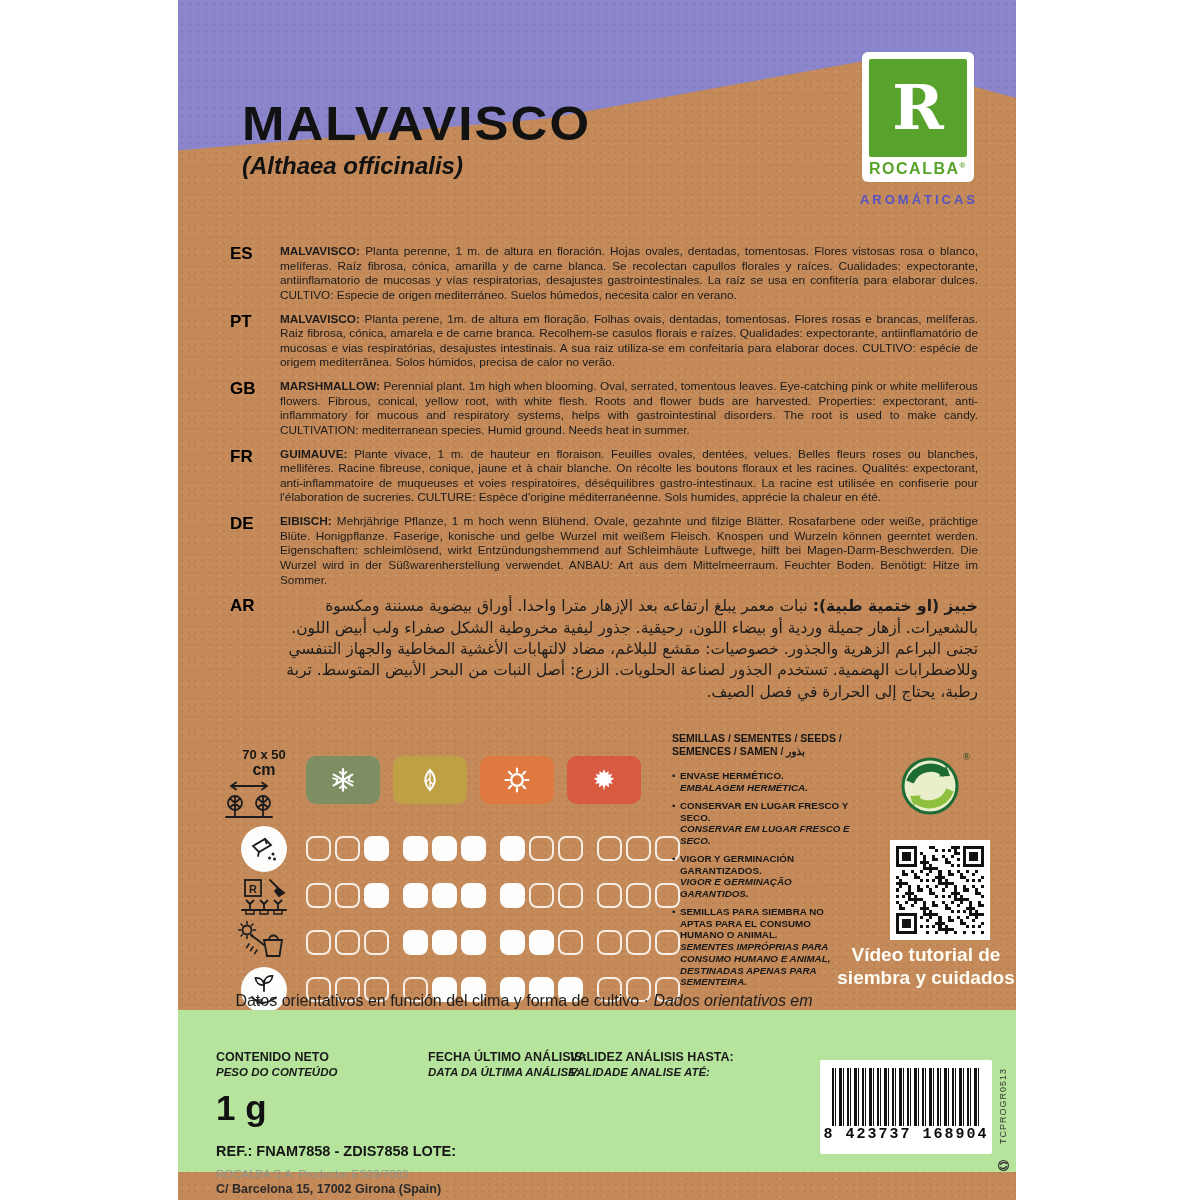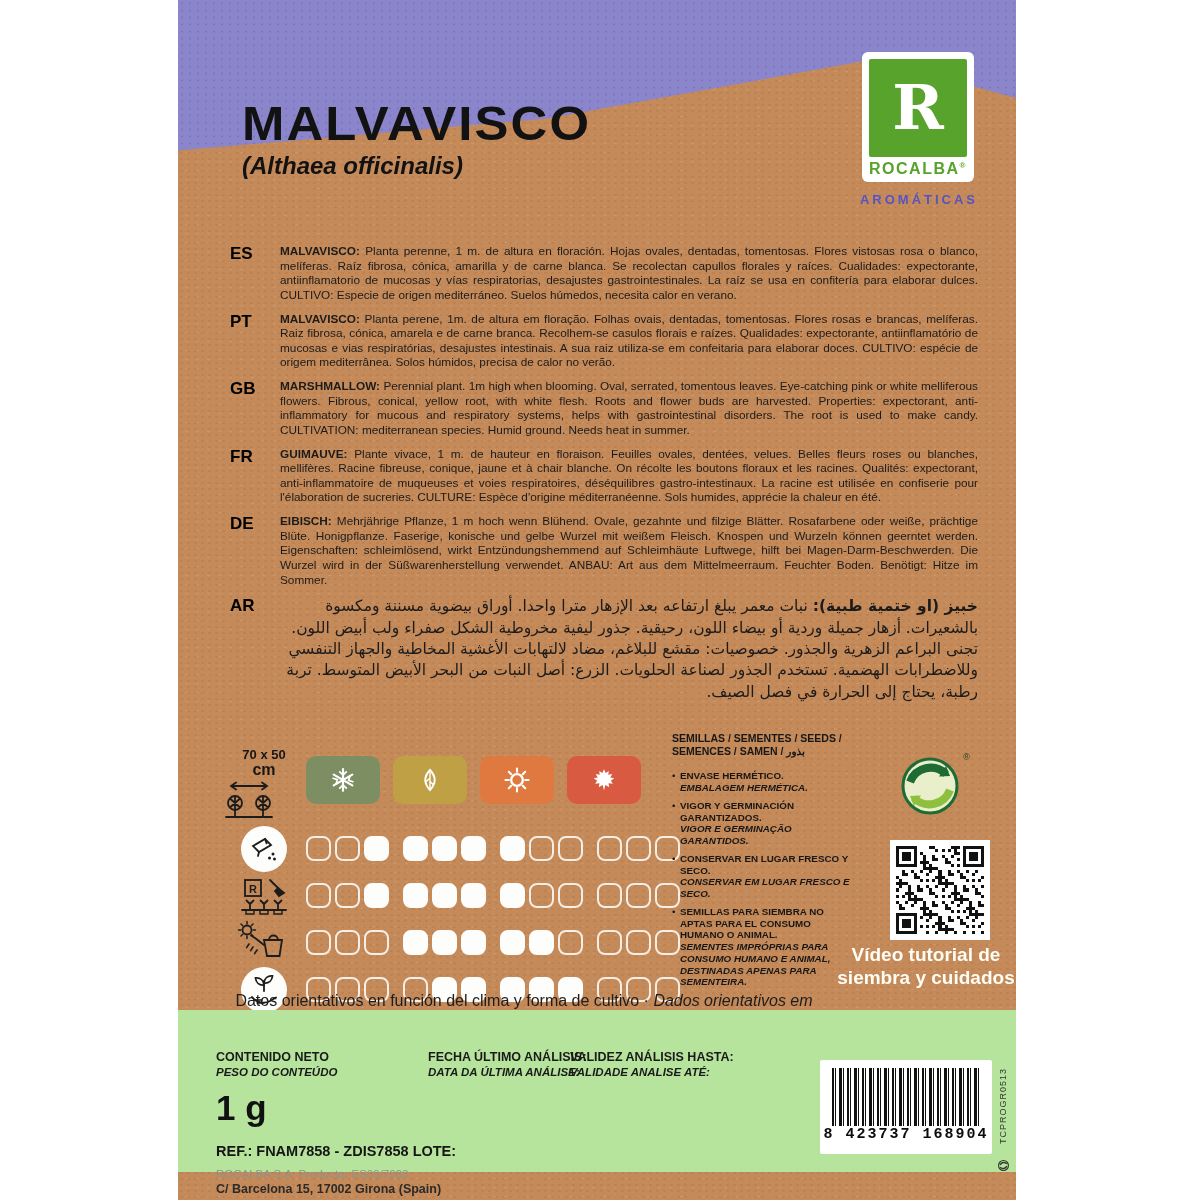--- a/index.html
+++ b/index.html
@@ -319,22 +319,22 @@
     <div class="footnote">
       <span class="es">Datos orientativos en función del clima y forma de cultivo</span>
       <span>·</span>
       <span class="pt">Dados orientativos em função de clima e forma de cultivo</span>
     </div>
 
     <div class="seedcol">
       <div class="head">SEMILLAS / SEMENTES / SEEDS / SEMENCES / SAMEN / بذور</div>
       <ul>
         <li><span class="es">ENVASE HERMÉTICO.</span><br><span class="pt">EMBALAGEM HERMÉTICA.</span></li>
+        <li><span class="es">CONSERVAR EN LUGAR FRESCO Y SECO.</span><br><span class="pt">CONSERVAR EM LUGAR FRESCO E SECO.</span></li>
         <li><span class="es">VIGOR Y GERMINACIÓN GARANTIZADOS.</span><br><span class="pt">VIGOR E GERMINAÇÃO GARANTIDOS.</span></li>
-        <li><span class="es">CONSERVAR EN LUGAR FRESCO Y SECO.</span><br><span class="pt">CONSERVAR EM LUGAR FRESCO E SECO.</span></li>
         <li><span class="es">SEMILLAS PARA SIEMBRA NO APTAS PARA EL CONSUMO HUMANO O ANIMAL.</span><br><span class="pt">SEMENTES IMPRÓPRIAS PARA CONSUMO HUMANO E ANIMAL, DESTINADAS APENAS PARA SEMENTEIRA.</span></li>
       </ul>
     </div>
 
     <div class="greendot">
       <svg width="60" height="60" viewBox="0 0 60 60">
         <circle cx="30" cy="30" r="27" fill="#e9eecb" stroke="#1e6b34" stroke-width="3"></circle>
         <path d="M10 26 A22 22 0 0 1 46 18" fill="none" stroke="#1e6b34" stroke-width="8" stroke-linecap="butt"></path>
         <path d="M46 10l4 10-11 .5z" fill="#1e6b34"></path>
         <path d="M50 34 A22 22 0 0 1 14 42" fill="none" stroke="#8fbf3f" stroke-width="8"></path>

